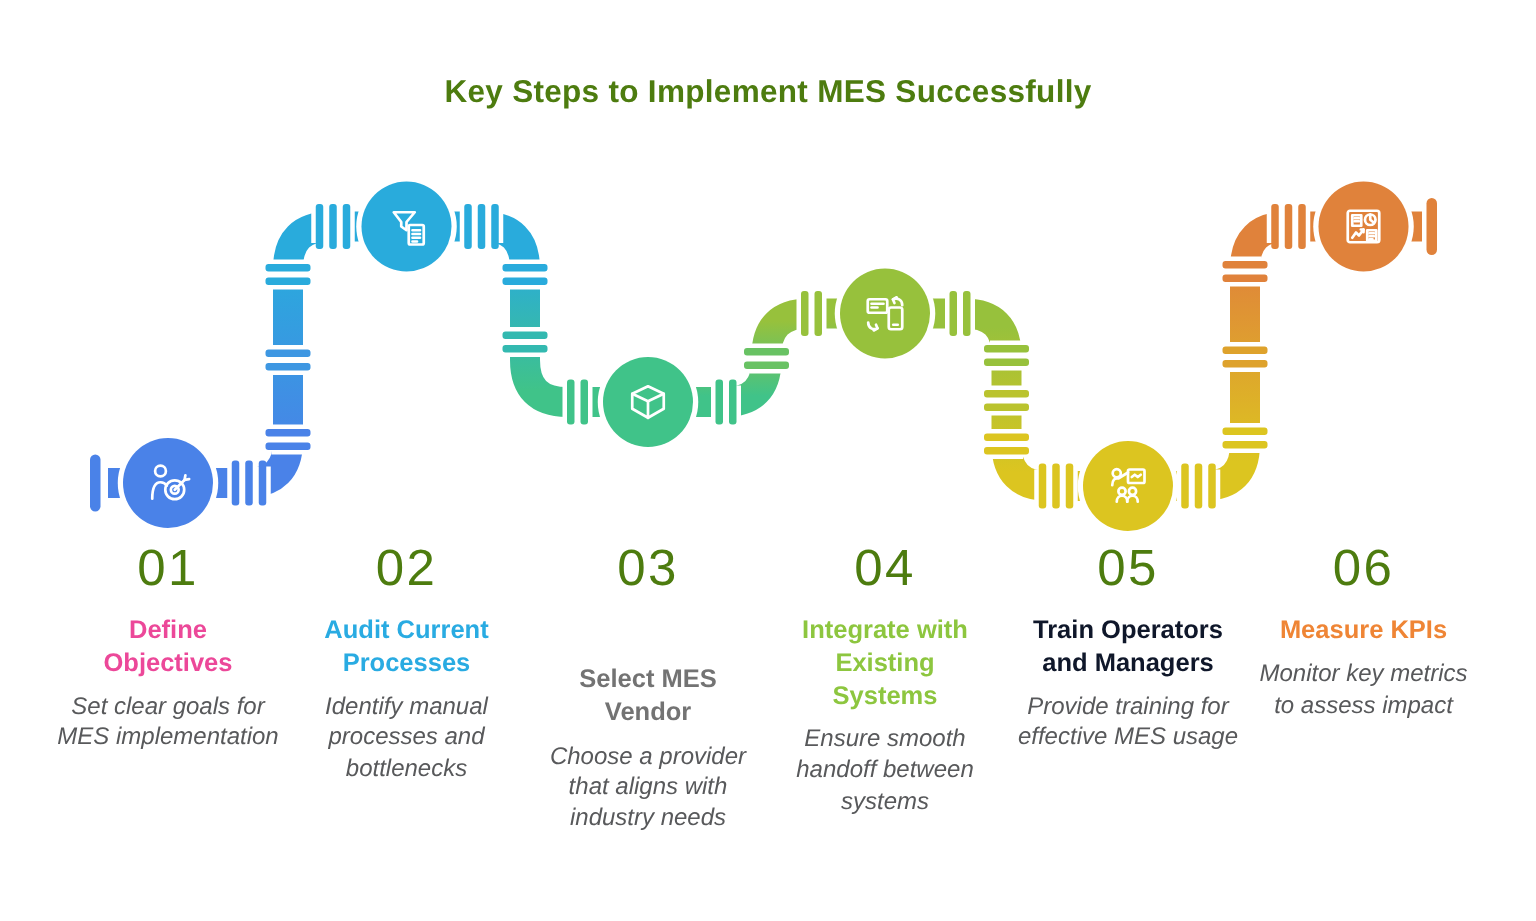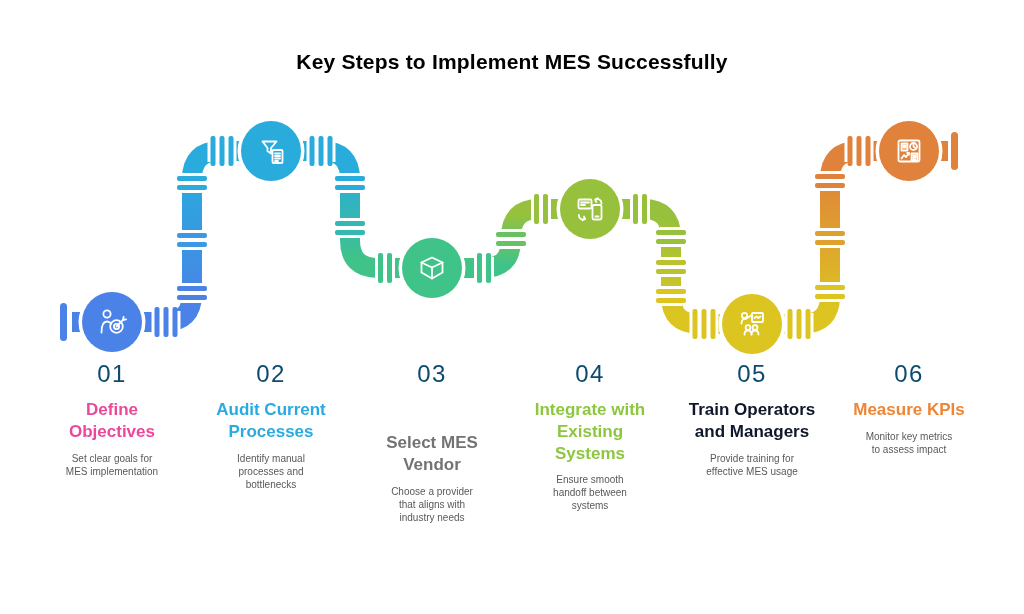--- a/index.html
+++ b/index.html
@@ -1,24 +1,24 @@
 <!DOCTYPE html>
 <html><head>
 <meta charset="utf-8">
 <style>
   html,body{margin:0;padding:0;background:#ffffff;}
   #canvas{position:relative;width:1024px;height:614px;background:#ffffff;overflow:hidden;
           font-family:"Liberation Sans","DejaVu Sans",sans-serif;}
   #page-title{position:absolute;top:50px;left:0;width:1024px;text-align:center;
-              font-size:21px;font-weight:700;color:#000000;letter-spacing:.2px;}
+              font-size:21px;font-weight:700;color:#4d7c0f;letter-spacing:.2px;}
   #pipeline{position:absolute;top:0;left:0;}
   .step{position:absolute;width:164px;text-align:center;}
-  .step-number{font-size:24px;color:#0c4a6e;letter-spacing:1.5px;line-height:1;}
+  .step-number{font-size:34px;color:#4d7c0f;letter-spacing:1.5px;line-height:1;}
   .step-title{margin-top:13px;font-size:17px;font-weight:700;line-height:1.28;white-space:pre-line;}
-  .step-desc{margin-top:9px;font-size:10px;color:#58595B;line-height:1.3;white-space:pre-line;}
+  .step-desc{margin-top:9px;font-size:16px;color:#58595B;line-height:1.3;white-space:pre-line;font-style:italic;}
 </style>
 </head>
 <body>
 
 <div id="canvas">
 
   <div id="page-title">Key Steps to Implement MES Successfully</div>
 
   <svg id="pipeline" width="1024" height="614" viewBox="0 0 1024 614">
     <defs>

